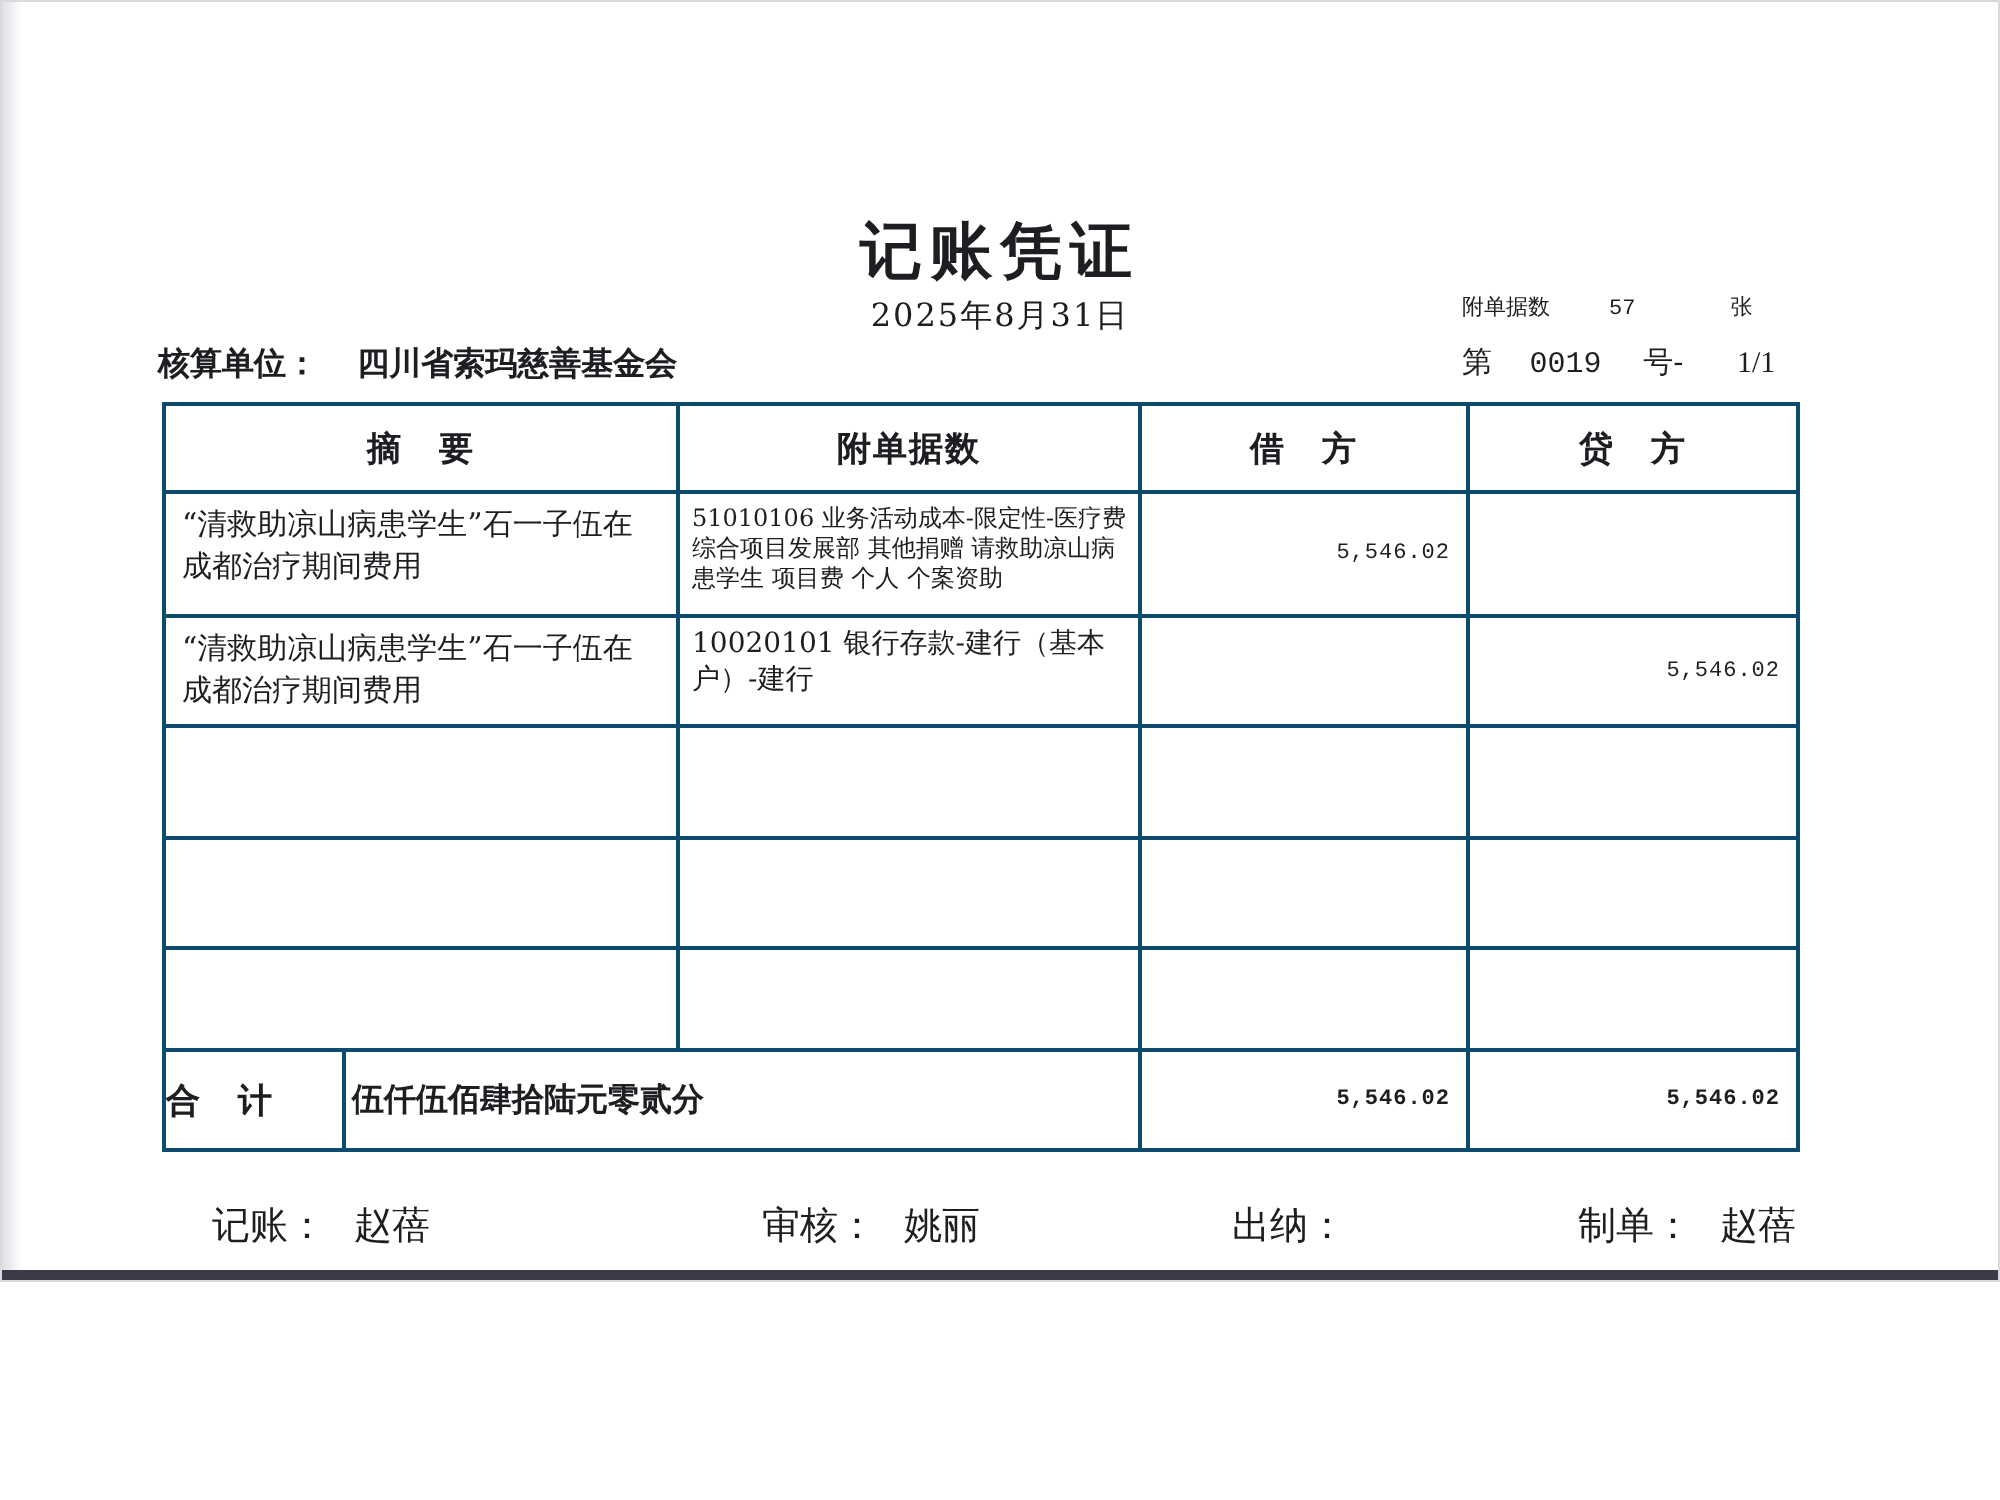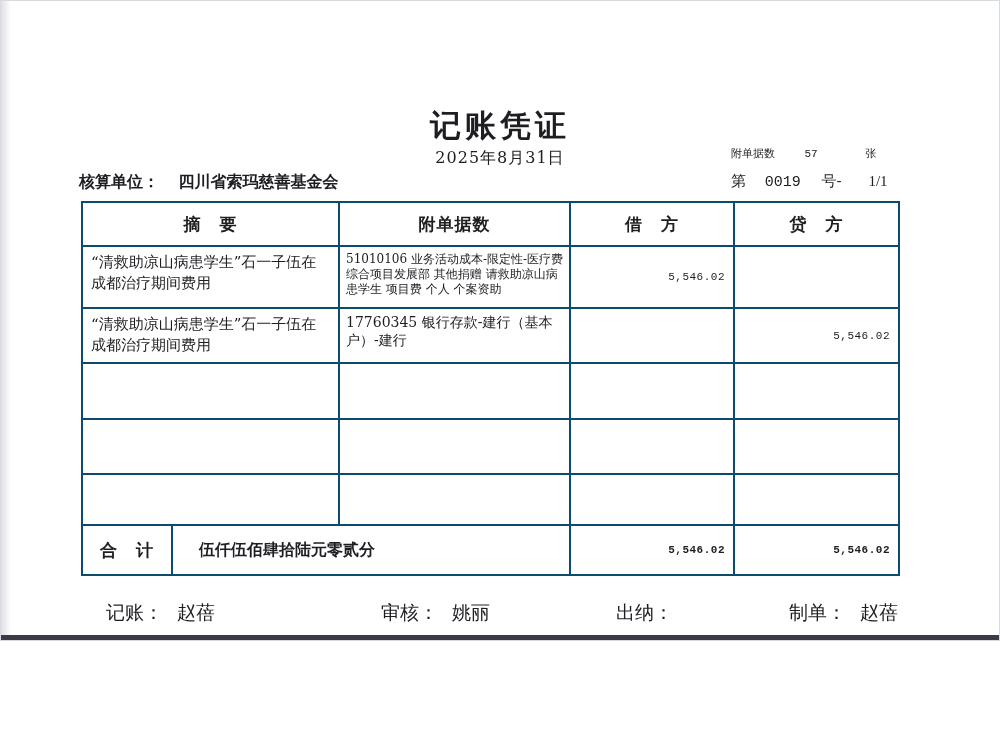--- a/index.html
+++ b/index.html
@@ -61,22 +61,22 @@
   tr.total td { height:50px; }
 
   td.summary { font-size:15px; line-height:1.38; padding:5px 8px 2px 8px; vertical-align:top; }
   td.account { font-size:14px; line-height:1.3; padding:4px 6px 2px 6px; vertical-align:top; }
   td.account.small { font-size:12px; line-height:1.25; padding-top:5px; }
   td.amount {
     text-align:right; vertical-align:middle; padding-right:8px;
     font-family:"Liberation Mono","DejaVu Sans Mono",monospace;
     font-size:11px; letter-spacing:0.5px;
   }
-  tr.total td.total-label { text-align:center; vertical-align:middle; font-weight:bold; font-size:17px; letter-spacing:1px; }
-  tr.total td.words { font-weight:bold; font-size:16px; vertical-align:middle; padding-left:26px; }
+  tr.total td.total-label { text-align:left; vertical-align:middle; font-weight:bold; font-size:17px; letter-spacing:1px; }
+  tr.total td.words { font-weight:bold; font-size:16px; vertical-align:middle; padding-left:3px; }
   tr.total td.amount { font-weight:bold; }
 
   .signatures { position:absolute; left:0; top:599px; width:1000px; height:24px; font-size:19px; }
   .sig { position:absolute; white-space:nowrap; }
   .sig .val { margin-left:8px; }
   .sig-bookkeeper { left:105px; }
   .sig-reviewer   { left:380px; }
   .sig-cashier    { left:615px; }
   .sig-preparer   { left:788px; }
 </style>
@@ -122,21 +122,21 @@
       <td>贷　方</td>
     </tr>
     <tr class="r1">
       <td colspan="2" class="summary">“清救助凉山病患学生”石一子伍在成都治疗期间费用</td>
       <td class="account small">51010106 业务活动成本-限定性-医疗费 综合项目发展部 其他捐赠 请救助凉山病患学生 项目费 个人 个案资助</td>
       <td class="amount">5,546.02</td>
       <td class="amount"></td>
     </tr>
     <tr class="r2">
       <td colspan="2" class="summary">“清救助凉山病患学生”石一子伍在成都治疗期间费用</td>
-      <td class="account">17760345 银行存款-建行（基本户）-建行</td>
+      <td class="account">10020101 银行存款-建行（基本户）-建行</td>
       <td class="amount"></td>
       <td class="amount">5,546.02</td>
     </tr>
     <tr class="r3">
       <td colspan="2" class="summary"></td>
       <td class="account"></td>
       <td class="amount"></td>
       <td class="amount"></td>
     </tr>
     <tr class="r4">

